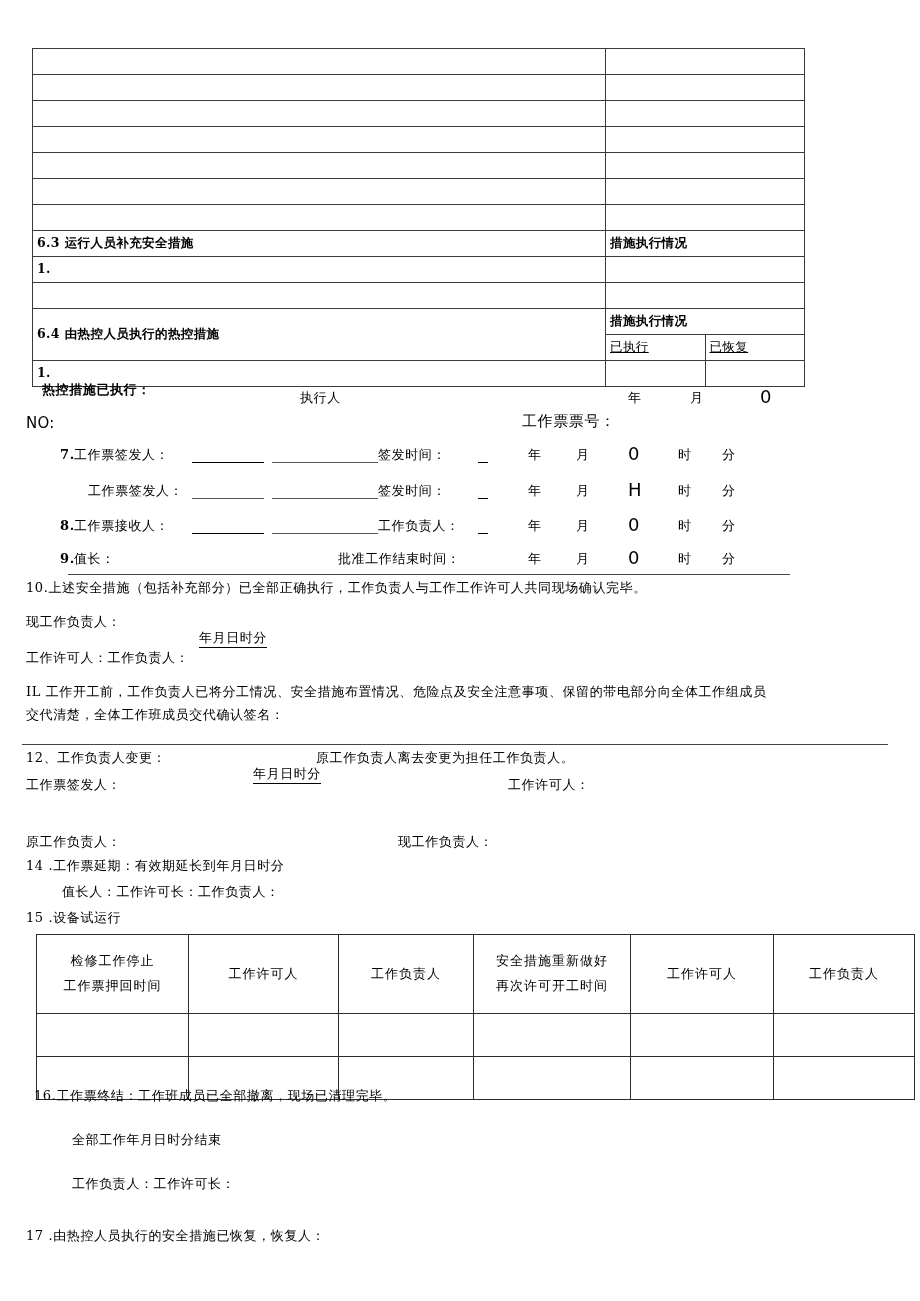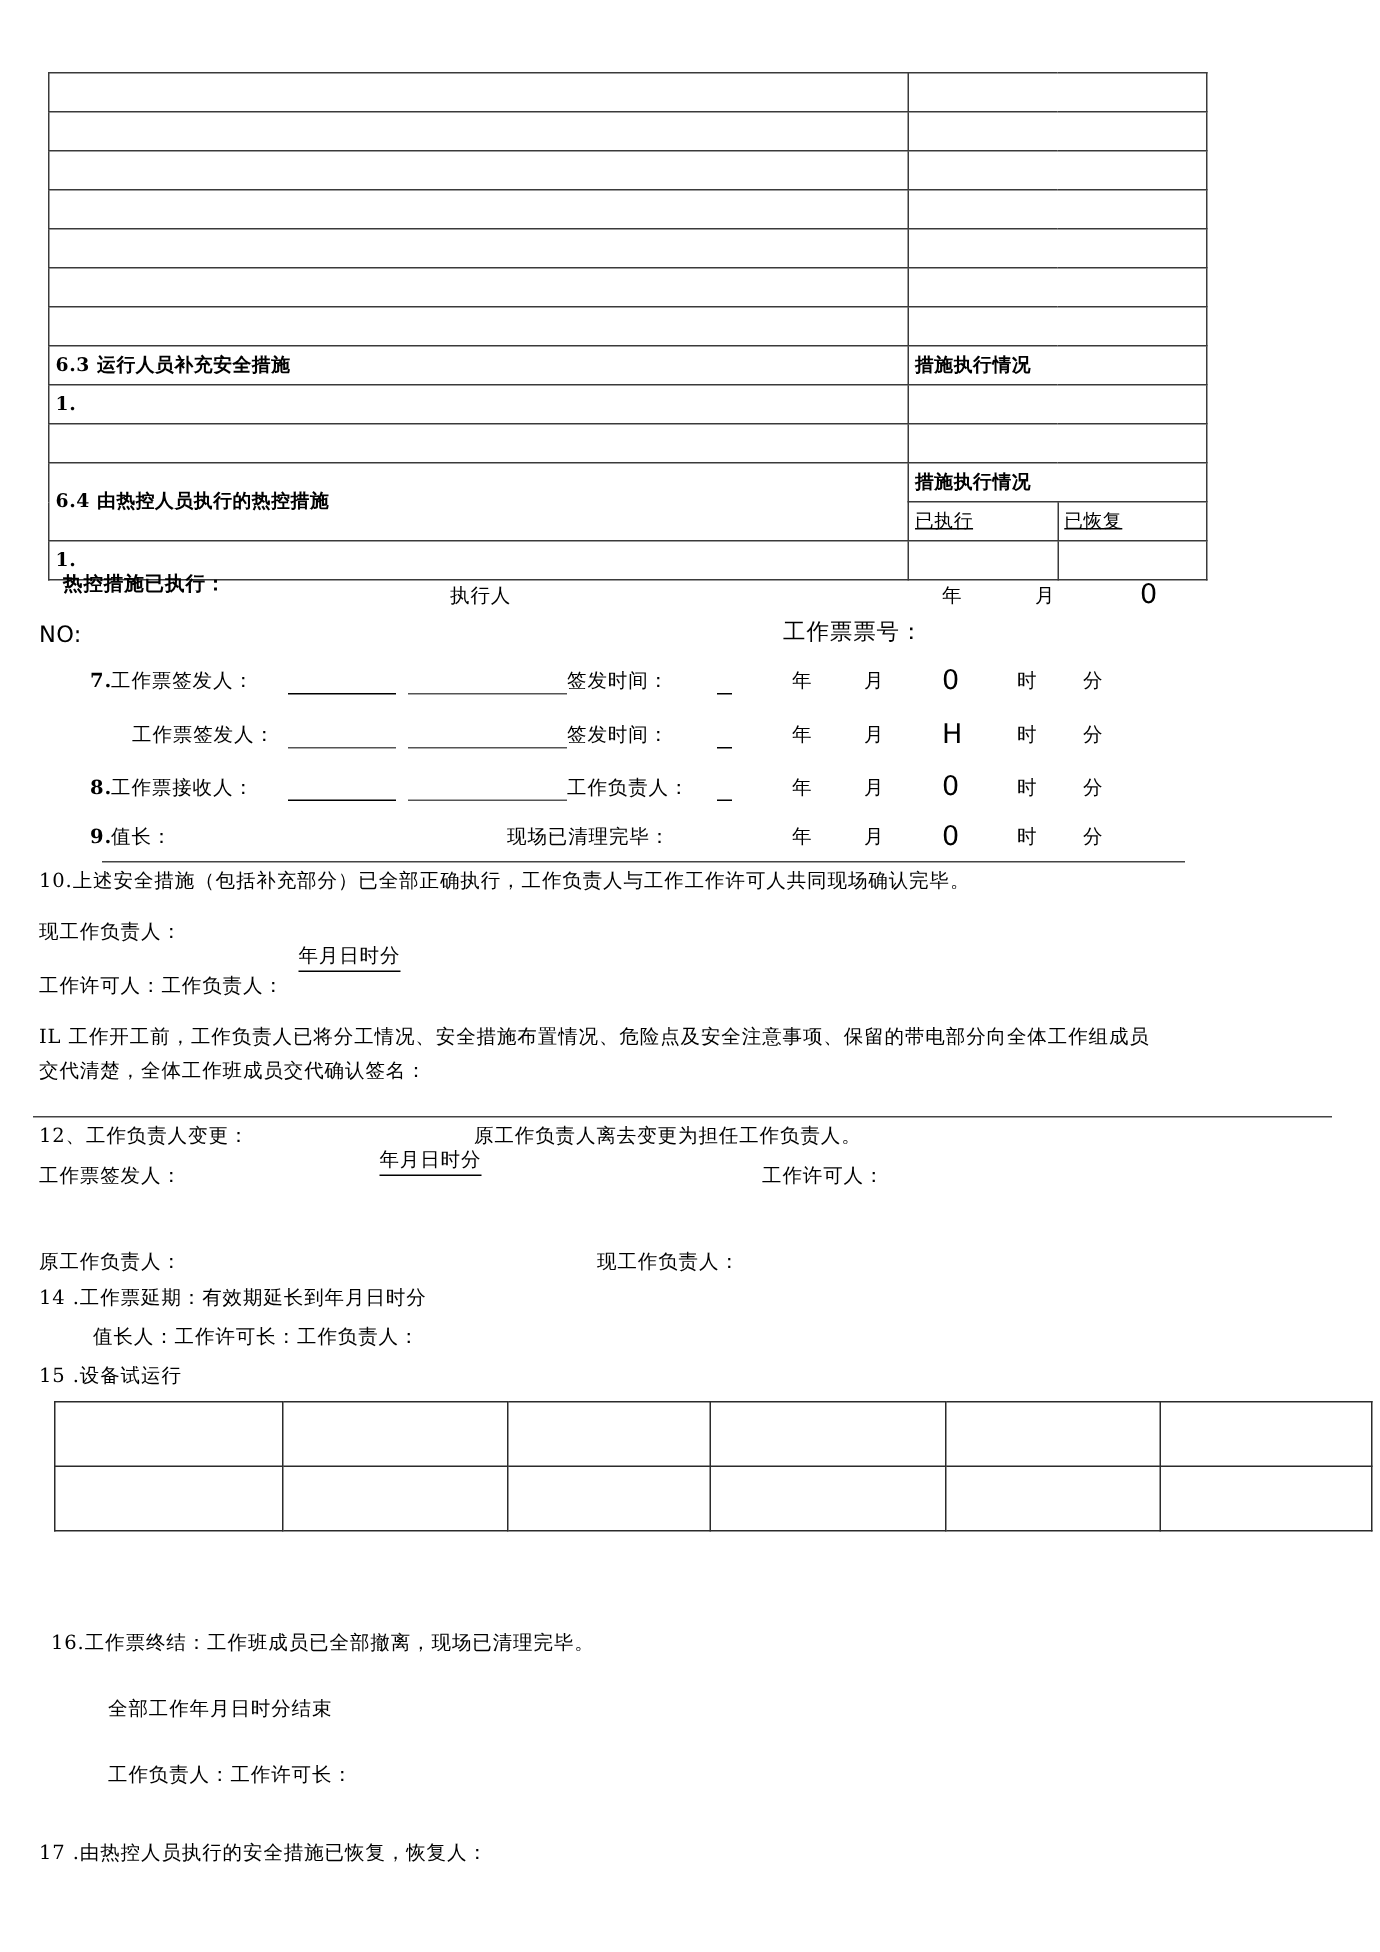--- a/index.html
+++ b/index.html
@@ -214,21 +214,21 @@
   <div class="tx" style="left:378px; top:518px;">工作负责人：</div>
   <div class="dash-line" style="left:478px; top:533px; width:10px;"></div>
   <div class="tx" style="left:528px; top:518px;">年</div>
   <div class="tx" style="left:576px; top:518px;">月</div>
   <div class="tx sans" style="left:628px; top:514px; font-size:18px;">0</div>
   <div class="tx" style="left:678px; top:518px;">时</div>
   <div class="tx" style="left:722px; top:518px;">分</div>
 
   <div class="tx b" style="left:60px; top:551px;">9.</div>
   <div class="tx" style="left:74px; top:551px;">值长：</div>
-  <div class="tx" style="left:338px; top:551px;">现场已清理完毕：</div>
+  <div class="tx" style="left:338px; top:551px;">批准工作结束时间：</div>
   <div class="tx" style="left:528px; top:551px;">年</div>
   <div class="tx" style="left:576px; top:551px;">月</div>
   <div class="tx sans" style="left:628px; top:547px; font-size:18px;">0</div>
   <div class="tx" style="left:678px; top:551px;">时</div>
   <div class="tx" style="left:722px; top:551px;">分</div>
 
   <div class="rule" style="left:68px; top:574px; width:722px;"></div>
 
   <div class="tx" style="left:26px; top:580px;">10.上述安全措施（包括补充部分）已全部正确执行，工作负责人与工作工作许可人共同现场确认完毕。</div>
 
@@ -255,20 +255,34 @@
   <div class="tx" style="left:26px; top:834px;">原工作负责人：</div>
   <div class="tx" style="left:398px; top:834px;">现工作负责人：</div>
 
   <div class="tx" style="left:26px; top:858px;">14 .工作票延期：有效期延长到年月日时分</div>
   <div class="tx" style="left:62px; top:884px;">值长人：工作许可长：工作负责人：</div>
 
   <div class="tx" style="left:26px; top:910px;">15 .设备试运行</div>
 
   <table class="trial-table">
     <tbody>
+      <tr class="head">
+        <td class="c0 two-line">
+          <span>检修工作停止</span>
+          <span>工作票押回时间</span>
+        </td>
+        <td class="c1">工作许可人</td>
+        <td class="c2">工作负责人</td>
+        <td class="c3 two-line">
+          <span>安全措施重新做好</span>
+          <span>再次许可开工时间</span>
+        </td>
+        <td class="c4">工作许可人</td>
+        <td class="c5">工作负责人</td>
+      </tr>
       <tr class="body">
         <td class="c0"></td>
         <td class="c1"></td>
         <td class="c2"></td>
         <td class="c3"></td>
         <td class="c4"></td>
         <td class="c5"></td>
       </tr>
       <tr class="body">
         <td class="c0"></td>

